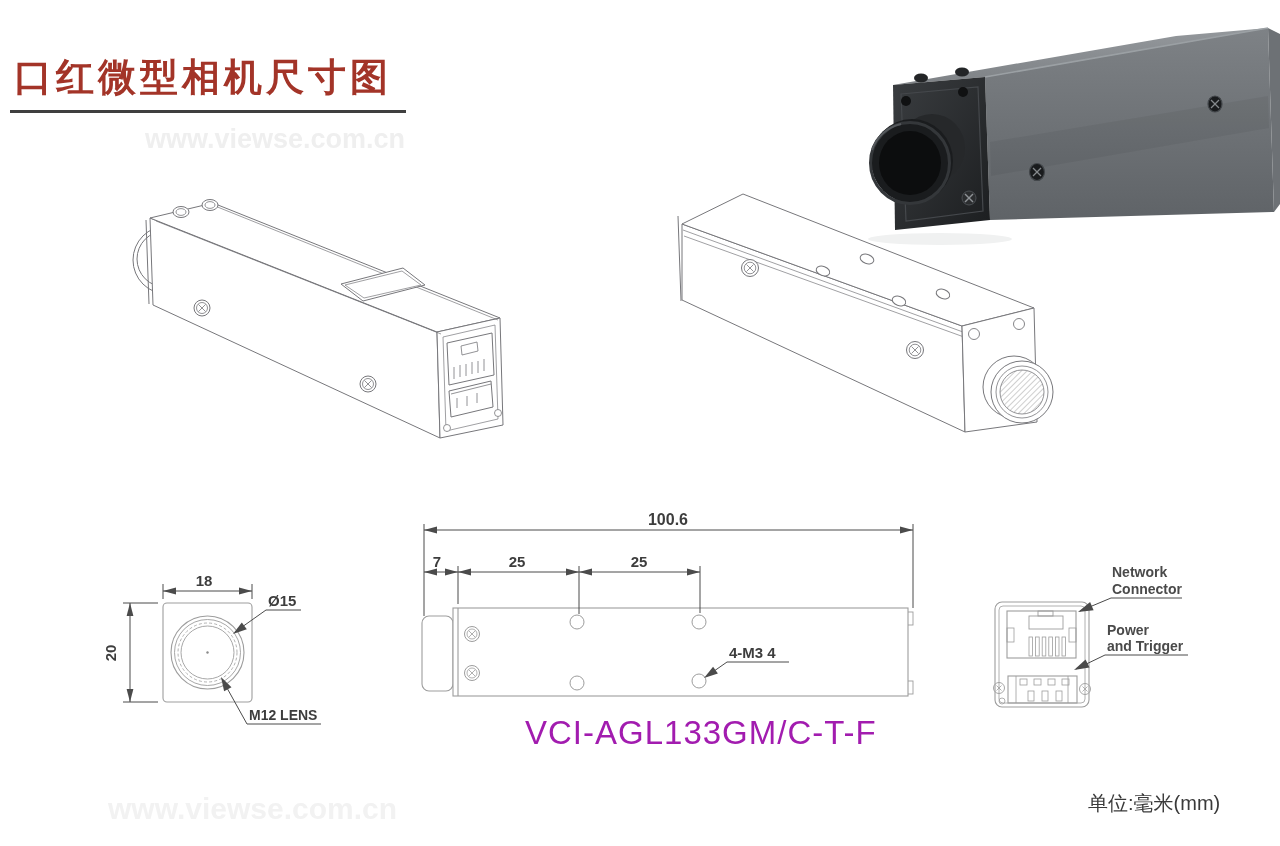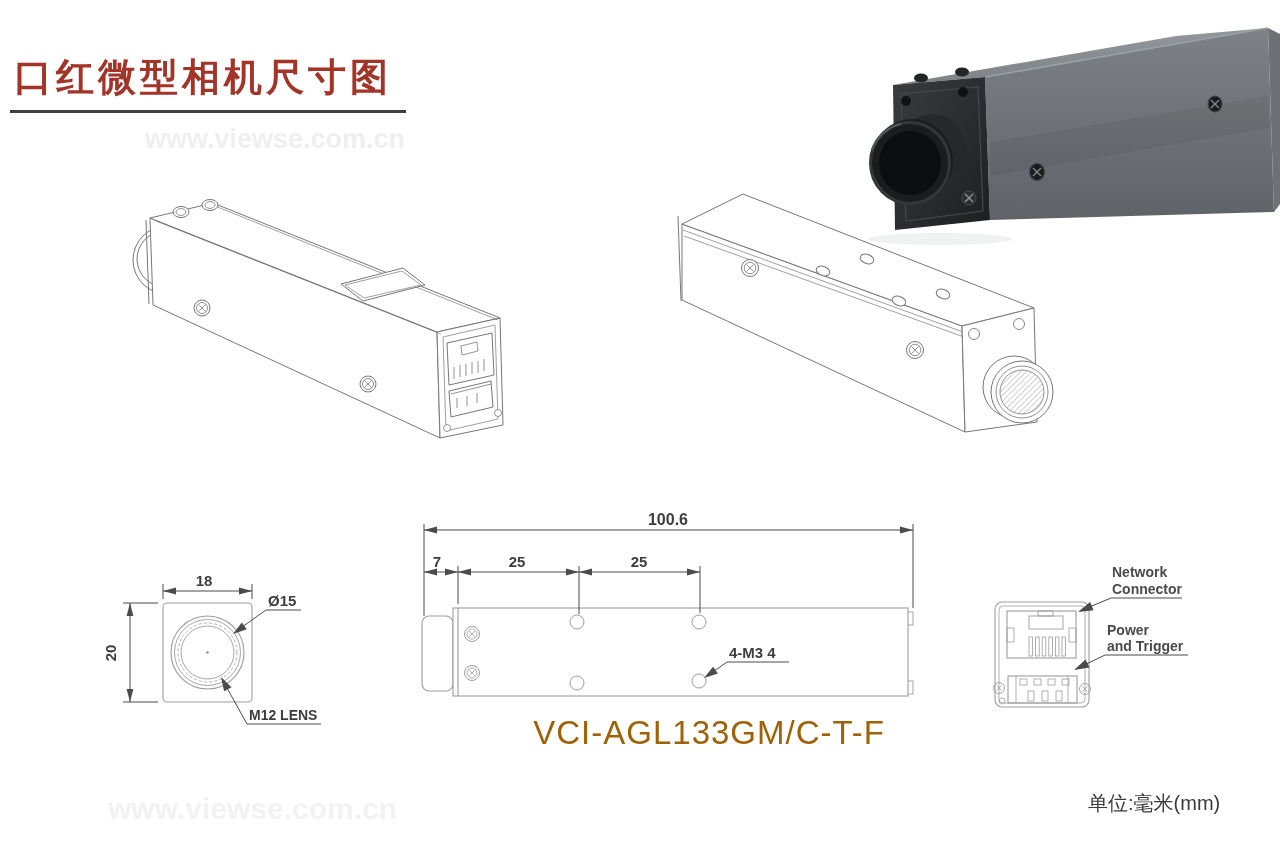--- a/index.html
+++ b/index.html
@@ -4,22 +4,22 @@
 <style>
   html,body{margin:0;padding:0;background:#ffffff;}
   .canvas{position:relative;width:1280px;height:846px;background:#ffffff;overflow:hidden;
           font-family:"Liberation Sans", sans-serif;}
   .title{position:absolute;left:14px;top:52px;font-size:38px;font-weight:bold;
          color:#a33428;letter-spacing:4px;white-space:nowrap;}
   .title-underline{position:absolute;left:10px;top:110px;width:396px;height:3px;background:#3f3f3f;}
   .watermark{position:absolute;color:#efefef;white-space:nowrap;font-weight:bold;}
   .wm-top{left:145px;top:124px;font-size:27px;}
   .wm-bottom{left:108px;top:792px;font-size:30px;color:#f2f2f2;}
-  .model{position:absolute;left:525px;top:714px;width:360px;text-align:right;
-         font-size:33px;color:#a16207;letter-spacing:1px;white-space:nowrap;}
+  .model{position:absolute;left:525px;top:714px;width:360px;text-align:left;
+         font-size:33px;color:#a21caf;letter-spacing:1px;white-space:nowrap;}
   .unit{position:absolute;left:1088px;top:790px;font-size:20px;font-weight:normal;color:#3a3a3a;white-space:nowrap;}
   svg{position:absolute;left:0;top:0;}
   svg text{font-family:"Liberation Sans", sans-serif;}
   .dim-txt{font-size:15px;font-weight:bold;fill:#3d3d3d;}
   .dim-txt-lg{font-size:16px;font-weight:bold;fill:#3d3d3d;}
   .lbl-txt{font-size:14px;font-weight:bold;fill:#3d3d3d;}
   .conn-txt{font-size:14px;font-weight:600;fill:#4a4a4a;}
 </style>
 </head>
 <body>

